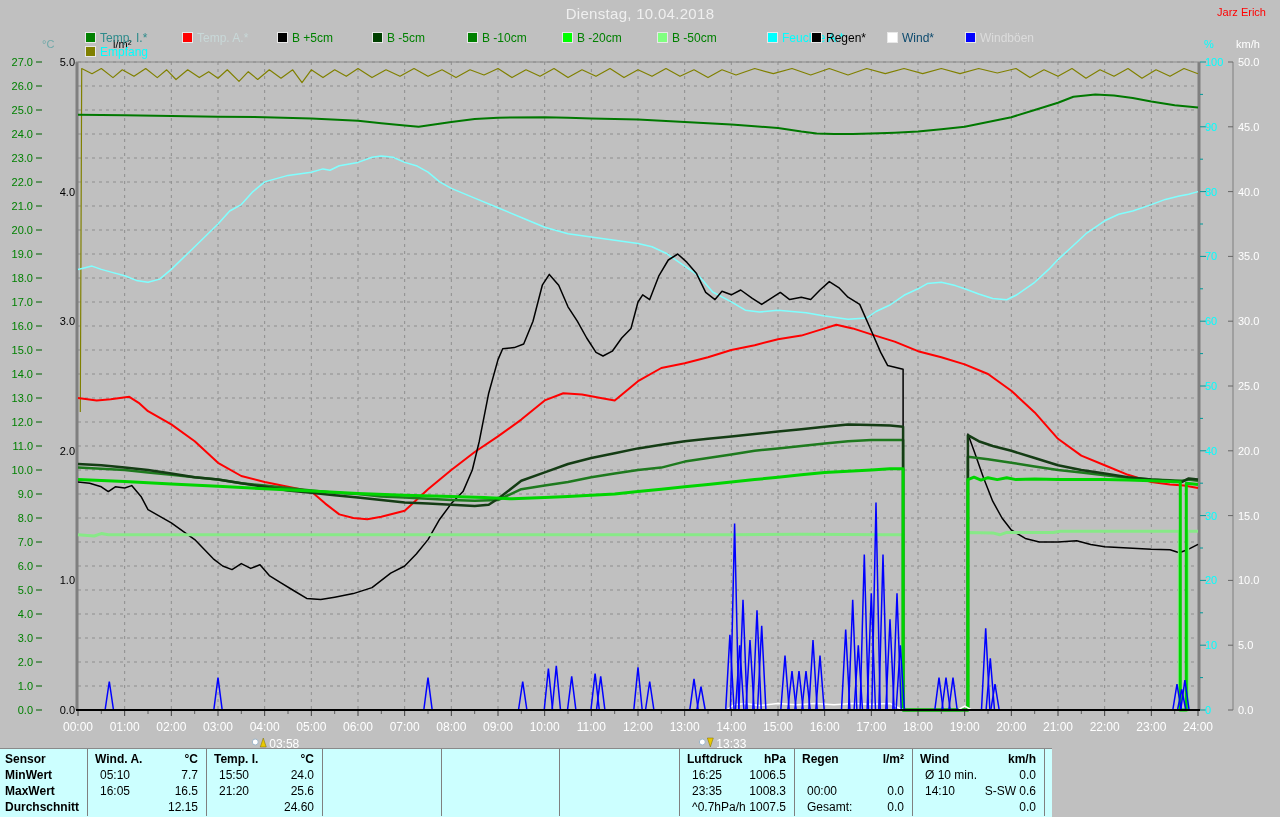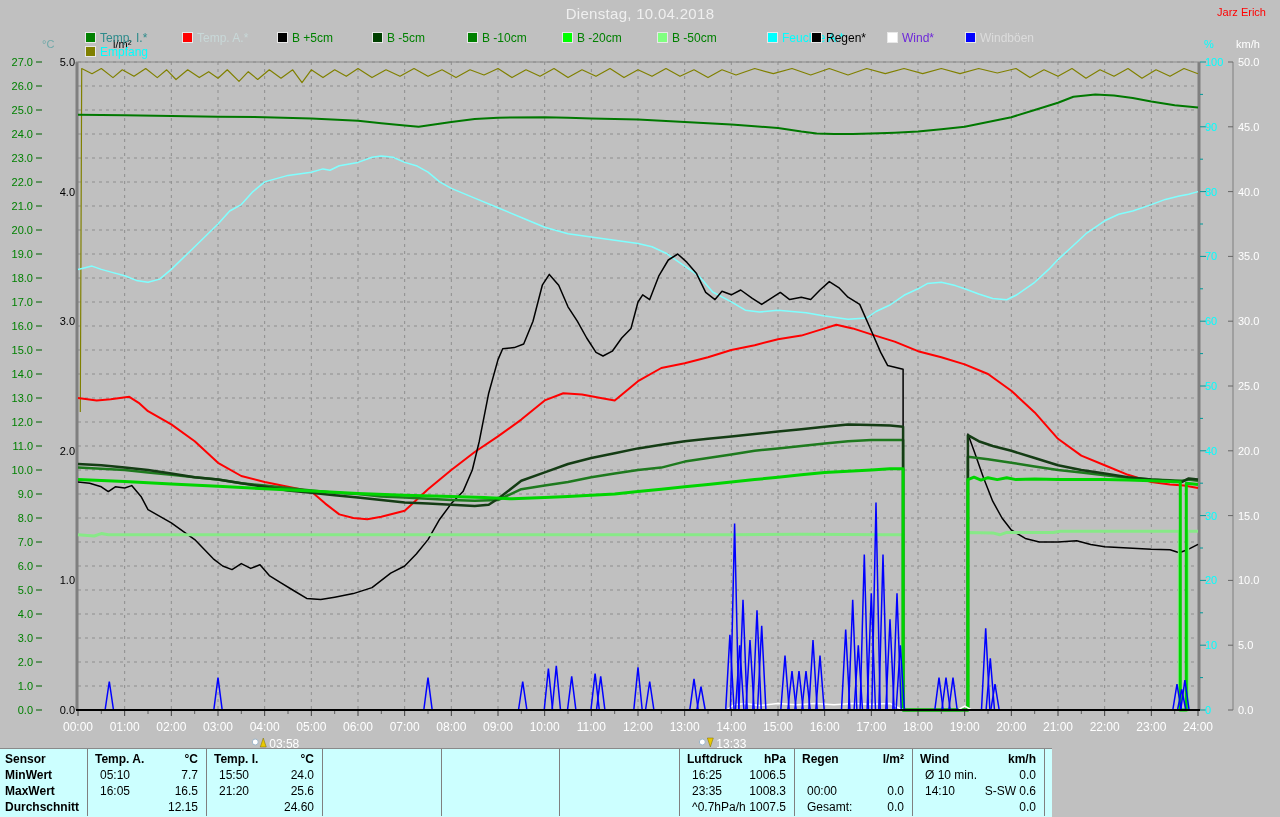--- a/index.html
+++ b/index.html
@@ -39,21 +39,21 @@
   <div id="legend">
       <div class="li" style="left: 85px;"><span class="sq" style="background: rgb(0, 128, 0);"></span><span style="color: rgb(46, 139, 139);">Temp. I.*</span></div>
       <div class="li" style="left: 182px;"><span class="sq" style="background: rgb(255, 0, 0);"></span><span style="color: rgb(200, 216, 216);">Temp. A.*</span></div>
       <div class="li" style="left: 277px;"><span class="sq" style="background: rgb(0, 0, 0);"></span><span style="color: rgb(0, 128, 0);">B +5cm</span></div>
       <div class="li" style="left: 372px;"><span class="sq" style="background: rgb(0, 64, 0);"></span><span style="color: rgb(0, 128, 0);">B -5cm</span></div>
       <div class="li" style="left: 467px;"><span class="sq" style="background: rgb(0, 128, 0);"></span><span style="color: rgb(0, 128, 0);">B -10cm</span></div>
       <div class="li" style="left: 562px;"><span class="sq" style="background: rgb(0, 255, 0);"></span><span style="color: rgb(0, 128, 0);">B -20cm</span></div>
       <div class="li" style="left: 657px;"><span class="sq" style="background: rgb(128, 255, 128);"></span><span style="color: rgb(0, 128, 0);">B -50cm</span></div>
       <div class="li" style="left: 735px; padding-left: 32px;"><span class="sq" style="background: rgb(0, 255, 255);"></span><span style="color: rgb(0, 255, 255);">Feuchte A.*</span></div>
       <div class="li" style="left: 811px;"><span class="sq" style="background: rgb(0, 0, 0);"></span><span style="color: rgb(0, 0, 0);">Regen*</span></div>
-      <div class="li" style="left: 887px;"><span class="sq" style="background: rgb(255, 255, 255);"></span><span style="color: #6d28d9;">Wind*</span></div>
+      <div class="li" style="left: 887px;"><span class="sq" style="background: rgb(255, 255, 255);"></span><span style="color: #0c4a6e;">Wind*</span></div>
       <div class="li" style="left: 965px;"><span class="sq" style="background: rgb(0, 0, 255);"></span><span style="color: rgb(220, 220, 220);">Windböen</span></div>
       <div class="li row2" style="left: 85px;"><span class="sq" style="background: rgb(128, 128, 0);"></span><span style="color: rgb(0, 255, 255);">Empfang</span></div>
     </div>
   <svg id="chart" width="1280" height="748" viewBox="0 0 1280 748">
       <line x1="124.66666666666666" y1="62" x2="124.66666666666666" y2="710" class="grid"></line>
       <line x1="171.33333333333331" y1="62" x2="171.33333333333331" y2="710" class="grid"></line>
       <line x1="218" y1="62" x2="218" y2="710" class="grid"></line>
       <line x1="264.66666666666663" y1="62" x2="264.66666666666663" y2="710" class="grid"></line>
       <line x1="311.33333333333337" y1="62" x2="311.33333333333337" y2="710" class="grid"></line>
       <line x1="358" y1="62" x2="358" y2="710" class="grid"></line>
@@ -366,21 +366,21 @@
       <div class="cell b" style="left: 5px; top: 50px;">Durchschnitt</div>
       <div class="vr" style="left: 87px;"></div>
       <div class="vr" style="left: 206px;"></div>
       <div class="vr" style="left: 322px;"></div>
       <div class="vr" style="left: 441px;"></div>
       <div class="vr" style="left: 559px;"></div>
       <div class="vr" style="left: 679px;"></div>
       <div class="vr" style="left: 794px;"></div>
       <div class="vr" style="left: 912px;"></div>
       <div class="vr" style="left: 1044px;"></div>
-      <div class="cell b" style="left: 95px; top: 2px;">Temp. A.</div>
+      <div class="cell b" style="left: 95px; top: 2px;">Wind. A.</div>
       <div class="cell b" style="left: 88px; top: 2px; width: 110px; text-align: right;">°C</div>
       <div class="cell" style="left: 100px; top: 18px;">05:10</div>
       <div class="cell" style="left: 88px; top: 18px; width: 110px; text-align: right;">7.7</div>
       <div class="cell" style="left: 100px; top: 34px;">16:05</div>
       <div class="cell" style="left: 88px; top: 34px; width: 110px; text-align: right;">16.5</div>
       <div class="cell" style="left: 88px; top: 50px; width: 110px; text-align: right;">12.15</div>
       <div class="cell b" style="left: 214px; top: 2px;">Temp. I.</div>
       <div class="cell b" style="left: 207px; top: 2px; width: 107px; text-align: right;">°C</div>
       <div class="cell" style="left: 219px; top: 18px;">15:50</div>
       <div class="cell" style="left: 207px; top: 18px; width: 107px; text-align: right;">24.0</div>

